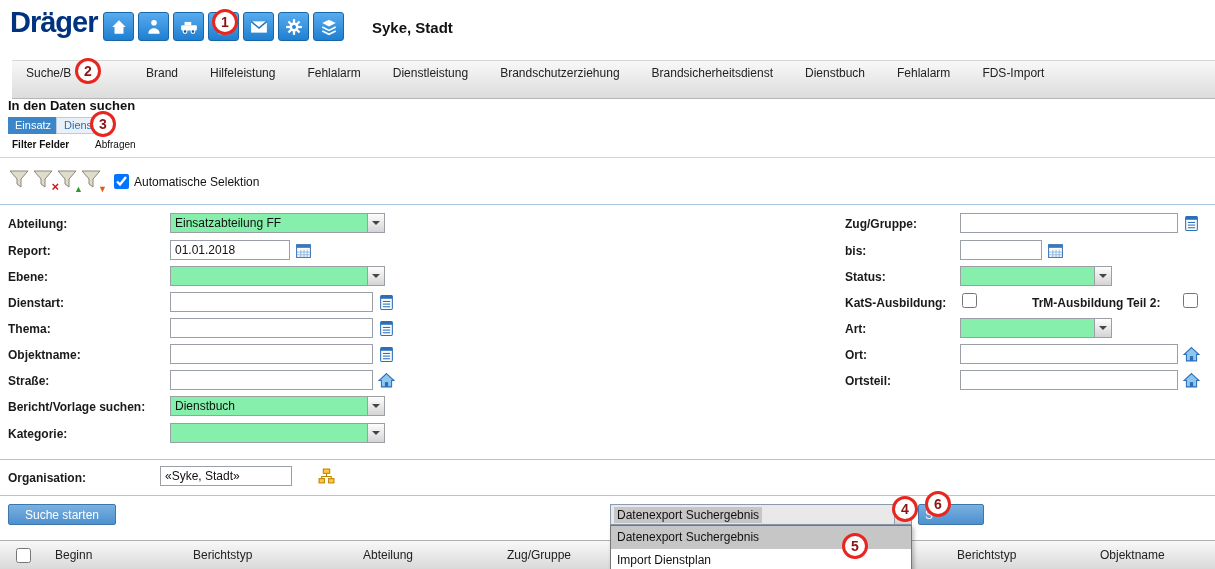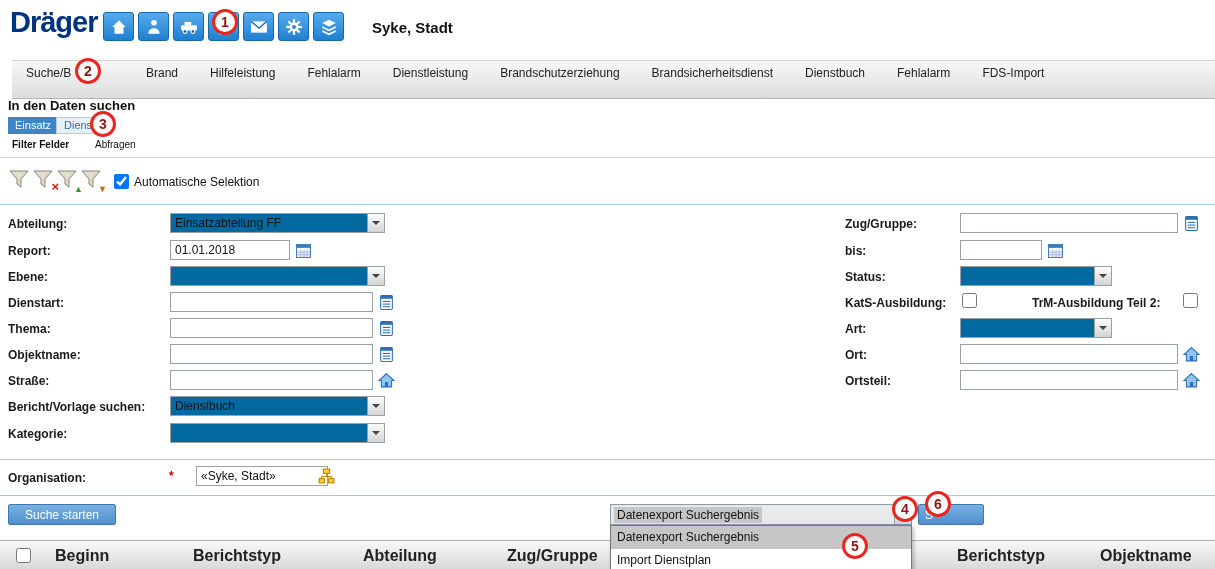--- a/index.html
+++ b/index.html
@@ -30,37 +30,37 @@
 
   .funnel{position:absolute;top:168px;width:24px;height:24px;cursor:pointer}
   .funnel .badge{position:absolute;right:-3px;bottom:-2px;font-weight:bold}
 
   .cb{position:absolute;width:15px;height:15px;cursor:pointer}
   .cb-label{position:absolute;font-size:12px;color:#111;line-height:16px;white-space:nowrap}
 
   .lbl{position:absolute;font-size:12px;font-weight:bold;color:#1a1a1a;line-height:16px;white-space:nowrap}
   .txt{position:absolute;height:20px;border:1px solid #9aa0a6;background:#fff;font-size:12px;font-family:inherit;padding:0 4px;color:#111}
   .combo{position:absolute;height:20px;display:flex;border:1px solid #9aa0a6;background:#fff}
-  .combo input{flex:1;border:none;outline:none;font-size:12px;font-family:inherit;padding:0 4px;min-width:0;background:#0369a1;color:#111}
+  .combo input{flex:1;border:none;outline:none;font-size:12px;font-family:inherit;padding:0 4px;min-width:0;background:#86efac;color:#111}
   .dd{width:17px;border-left:1px solid #9aa0a6;background:linear-gradient(#fdfdfd,#d4d4d4);display:flex;align-items:center;justify-content:center;cursor:pointer;flex:0 0 17px}
   .dd::after{content:"";border:4px solid transparent;border-top-color:#444;margin-top:4px}
   .icbtn{position:absolute;width:18px;height:18px;display:flex;align-items:center;justify-content:center;cursor:pointer}
 
   .bluebtn{position:absolute;height:21px;background:linear-gradient(#79b1e2,#4e90cd);border:1px solid #3e77ad;border-radius:2px;color:#fff;font-size:12px;display:flex;align-items:center;justify-content:center;cursor:pointer;white-space:nowrap}
 
   #export-combo{position:absolute;left:610px;top:504px;width:302px;height:21px;border:1px solid #8a9ab0;background:#e9e9e9;display:flex;align-items:center;cursor:pointer}
   #export-combo .val{font-size:12px;color:#111;background:#c6c6c6;padding:1px 3px;margin-left:3px;white-space:nowrap}
   #export-combo .dd{height:19px;margin-left:auto;border-left:1px solid #9aa0a6}
 
   #export-menu{position:absolute;left:610px;top:525px;width:302px;background:#fff;border:1px solid #777;z-index:40;box-shadow:2px 2px 4px rgba(0,0,0,.25)}
   .menu-item{height:23px;line-height:23px;font-size:12px;padding:0 6px;color:#111;cursor:pointer;white-space:nowrap}
   .menu-item.selected{background:#c6c6c6}
 
   #thead{position:absolute;top:540px;left:0;width:1215px;height:29px;background:linear-gradient(#f8f8f8,#d9d9d9);border-top:1px solid #b0b0b0}
-  .th{position:absolute;top:0;height:29px;line-height:29px;font-size:16px;font-weight:bold;color:#222;white-space:nowrap}
+  .th{position:absolute;top:0;height:29px;line-height:29px;font-size:12px;font-weight:normal;color:#222;white-space:nowrap}
 
   .circle{position:absolute;width:26px;height:26px;border:3px solid #e8251e;border-radius:50%;background:#fff;color:#8d1410;font-weight:bold;font-size:14px;display:flex;align-items:center;justify-content:center;z-index:60}
 </style>
 </head>
 <body>
 
 <div id="app">
 
   <div id="logo">Dräger</div>
   <div id="toolbar">
@@ -327,21 +327,21 @@
   <div class="icbtn" style="left:1182px;top:371px">
     <svg width="17" height="17" viewBox="0 0 16 16">
         <path d="M8 1.5 15 8h-2.2v6H3.2V8H1z" fill="#8ec6f0" stroke="#2b6fb8"></path>
         <rect x="6.5" y="9.5" width="3" height="4.5" fill="#2b6fb8"></rect>
       </svg>
   </div>
 
   <div class="hline" style="top:459px"></div>
   <div class="lbl" style="left:8px;top:470px">Organisation:</div>
   <div class="lbl" style="left:169px;top:468px;color:#cc0000">*</div>
-  <input class="txt" style="left: 196px; top: 466px; width: 132px;" value="«Syke, Stadt»">
+  <input class="txt" style="left: 160px; top: 466px; width: 132px;" value="«Syke, Stadt»">
   <div class="icbtn" style="left:317px;top:467px">
     <svg width="17" height="17" viewBox="0 0 16 16">
         <rect x="5" y="1" width="6" height="4" fill="#ffcc40" stroke="#c08000"></rect>
         <rect x="1" y="10" width="5" height="4" fill="#ffcc40" stroke="#c08000"></rect>
         <rect x="10" y="10" width="5" height="4" fill="#ffcc40" stroke="#c08000"></rect>
         <path d="M8 5v3M3.5 10V8h9v2" stroke="#c08000" fill="none"></path>
       </svg>
   </div>
   <div class="hline" style="top:495px"></div>
 

